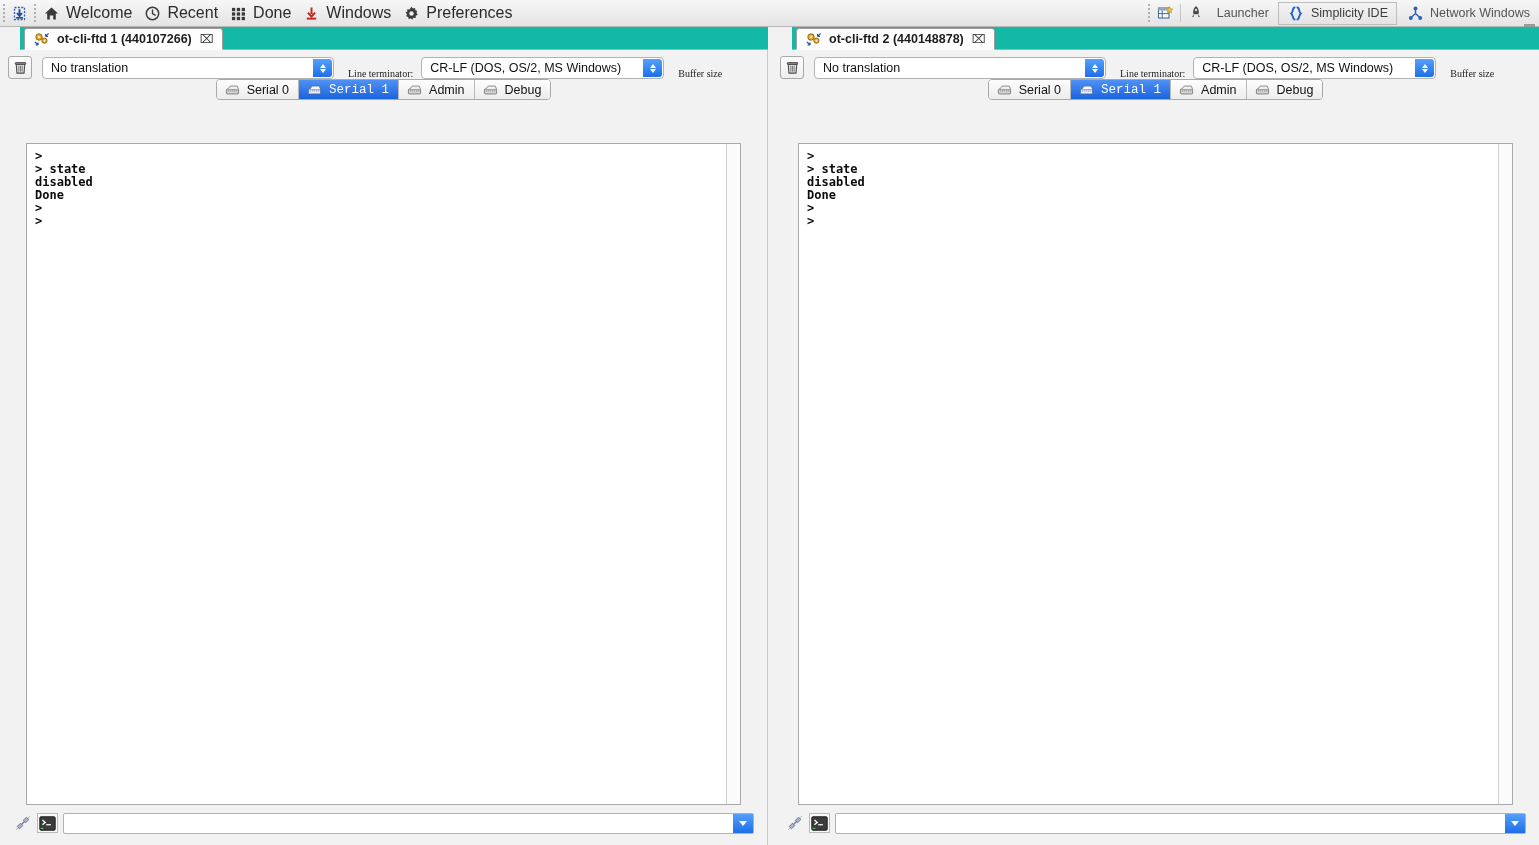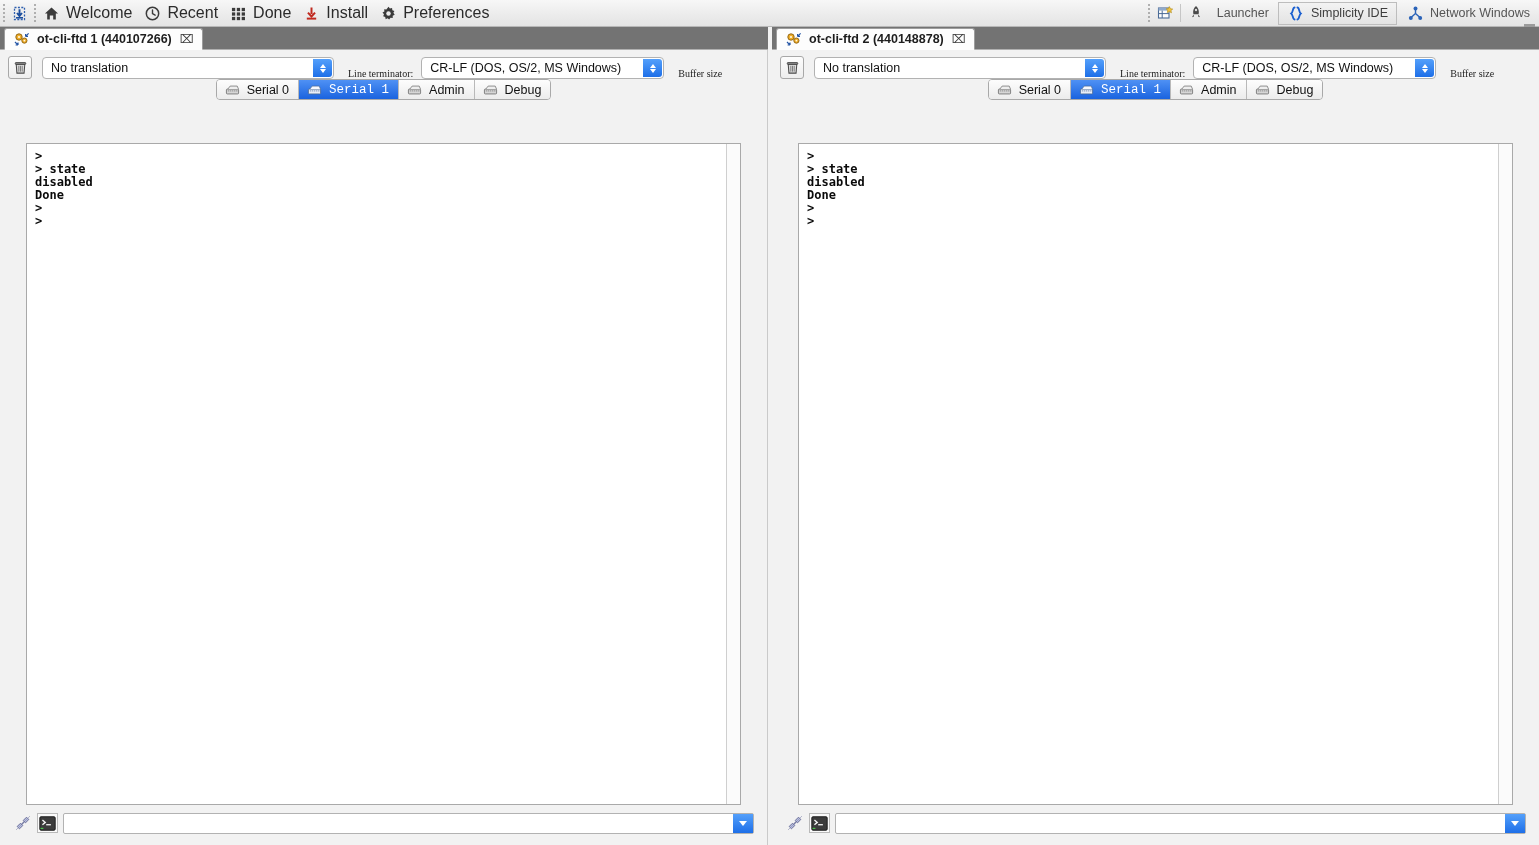--- a/index.html
+++ b/index.html
@@ -65,21 +65,22 @@
   .winbtn.max { border-top-width: 3px; }
 
   
   .split { position: absolute; top: 27px; left: 0; width: 1539px; height: 818px; }
   .sash { position: absolute; top: 0; width: 4px; height: 818px; background: #f2f2f2; }
 
   .panel { position: absolute; top: 0; height: 818px; background: #f2f2f2; }
   .panel-tabs {
     position: relative; height: 23px;
     border-bottom: 1px solid #b0b0b0;
-    background: #737373;
+    background: #14b8a6;
+    margin-left: 20px;
   }
   .ptab {
     position: absolute; left: 4px; top: 1px; height: 22px;
     display: flex; align-items: center; gap: 6px;
     padding: 0 8px 0 7px;
     background: #fdfdfd;
     border: 1px solid #9d9d9d;
     border-bottom: 1px solid #fdfdfd;
     border-radius: 3px 3px 0 0;
     font-size: 12.5px; font-weight: bold; color: #1d1d1d;
@@ -270,21 +271,21 @@
         <span>Done</span>
       </div>
 
       <div class="tb-item">
         <span class="mini-icon">
           <svg width="15" height="15" viewBox="0 0 16 16">
             <path d="M8 1.5 L8 8.5 M4.2 7 L8 11.2 L11.8 7" stroke="#c0291f" stroke-width="2.1" fill="none"></path>
             <rect x="3" y="12.4" width="10" height="2.1" fill="#c0291f"></rect>
           </svg>
         </span>
-        <span>Install</span>
+        <span>Windows</span>
       </div>
 
       <div class="tb-item">
         <span class="mini-icon">
           <svg width="15" height="15" viewBox="0 0 16 16">
             <path d="M8 0.8 L9.5 2.6 L11.8 2 L12.1 4.4 L14.3 5.2 L13.2 7.3 L14.6 9.2 L12.5 10.3 L12.5 12.7 L10.2 12.5 L8.7 14.4 L7 13 L5 14 L4.5 11.7 L2.3 11 L3.2 8.8 L1.6 7 L3.6 5.8 L3.4 3.5 L5.7 3.6 Z" fill="#3b3b3b"></path>
             <circle cx="8" cy="8" r="2.4" fill="#ececec"></circle>
           </svg>
         </span>
         <span>Preferences</span>

